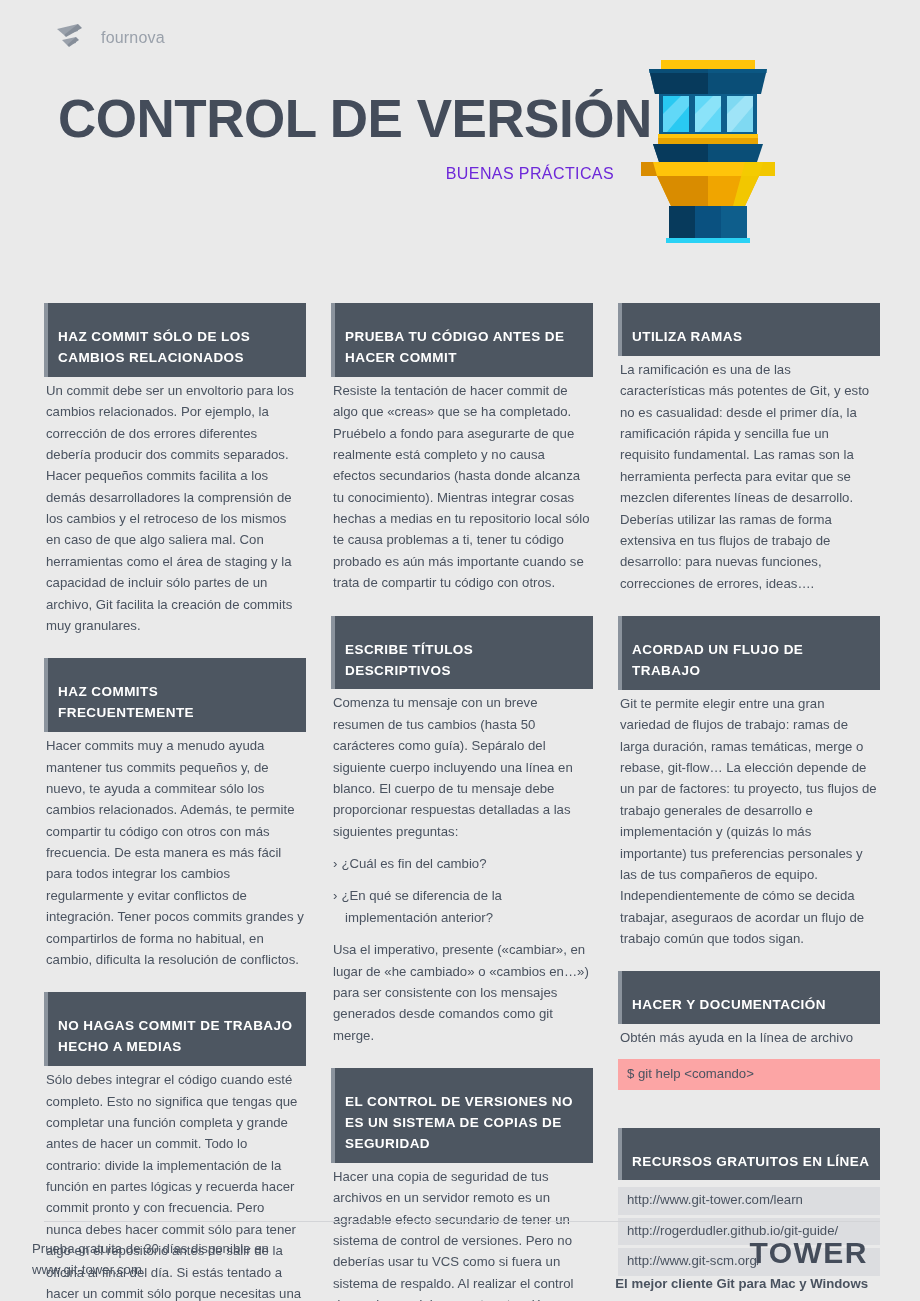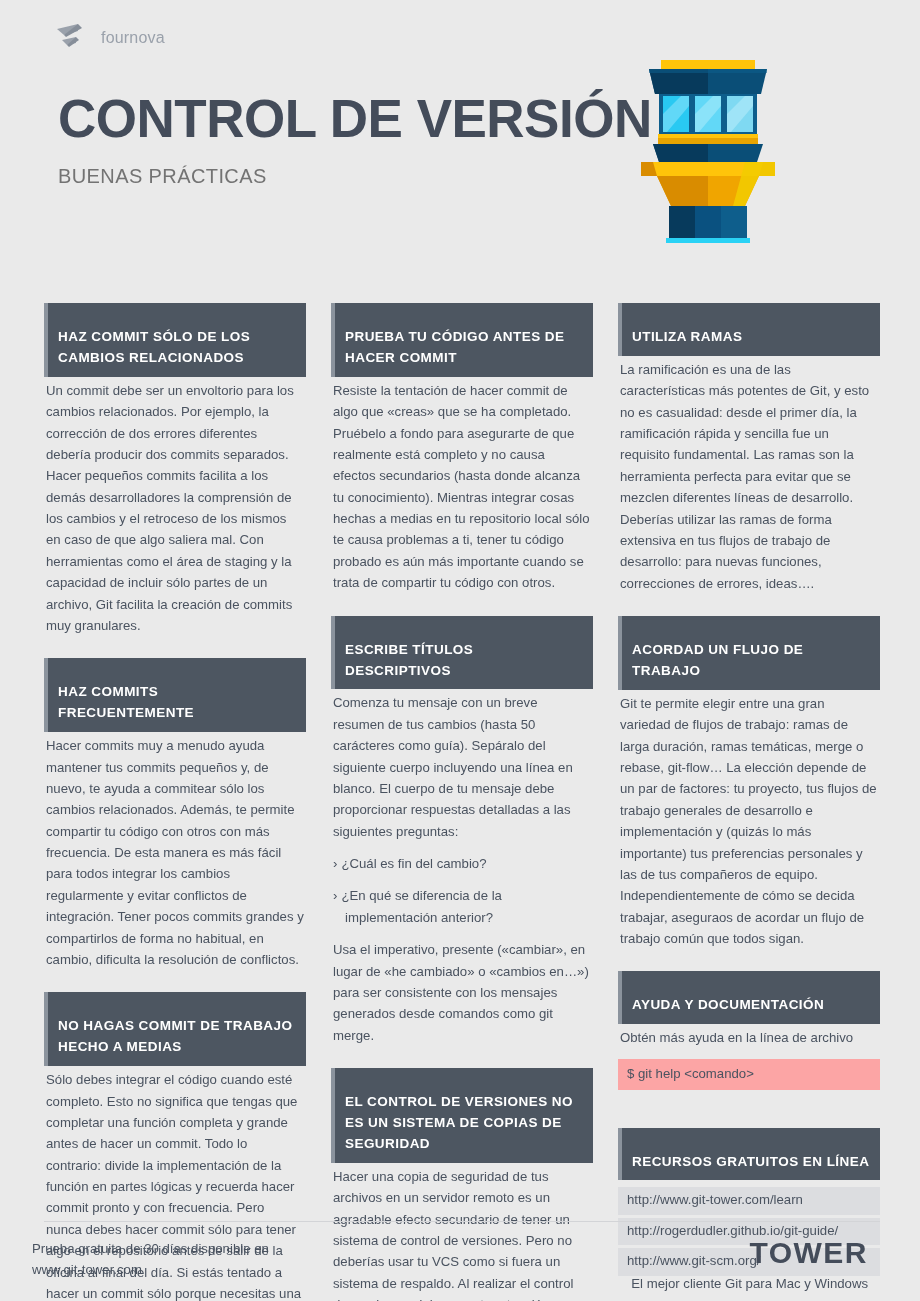--- a/index.html
+++ b/index.html
@@ -50,23 +50,23 @@
     font-size: 53px;
     font-weight: bold;
     color: #444c5a;
     letter-spacing: -0.5px;
     line-height: 1;
     margin: 0;
     white-space: nowrap;
   }
   .sub-title {
     margin: 20px 0 0 0;
-    font-size: 20px;
-    color: #737373;
-    text-align: left;
+    font-size: 16px;
+    color: #6d28d9;
+    text-align: right;
     letter-spacing: .4px;
     padding-right: 4px;
   }
 
   
   .tower-wrap {
     position: absolute;
     top: 58px;
     left: 633px;
     width: 150px;
@@ -164,20 +164,21 @@
     font-size: 30px;
     font-weight: bold;
     color: #444c5a;
     letter-spacing: 1.5px;
     line-height: 1;
   }
   .tower-tag {
     font-size: 13.2px;
     color: #4a5360;
     margin-top: 8px;
+    font-weight: bold;
   }
 </style>
 </head>
 <body>
 
 <div class="brandbar">
   <span class="brand-logo">
     <svg viewBox="0 0 34 30" width="34" height="30">
       <polygon points="1,6 22,1 22,8 8,12" fill="#9aa1ab"></polygon>
       <polygon points="22,1 26,5 10,14 8,12" fill="#868e99"></polygon>
@@ -294,21 +295,21 @@
     </div>
 
     <div class="section">
       <div class="sec-head">ACORDAD UN FLUJO DE TRABAJO</div>
       <div class="sec-body">
         <p>Git te permite elegir entre una gran variedad de flujos de trabajo: ramas de larga duración, ramas temáticas, merge o rebase, git-flow… La elección depende de un par de factores: tu proyecto, tus flujos de trabajo generales de desarrollo e implementación y (quizás lo más importante) tus preferencias personales y las de tus compañeros de equipo. Independientemente de cómo se decida trabajar, aseguraos de acordar un flujo de trabajo común que todos sigan.</p>
       </div>
     </div>
 
     <div class="section">
-      <div class="sec-head">AYUDA Y DOCUMENTACIÓN</div>
+      <div class="sec-head">HACER Y DOCUMENTACIÓN</div>
       <div class="sec-body">
         <p>Obtén más ayuda en la línea de archivo</p>
       </div>
       <div class="cmd-box">$ git help &lt;comando&gt;</div>
     </div>
 
     <div class="section" style="margin-top:38px;">
       <div class="sec-head">RECURSOS GRATUITOS EN LÍNEA</div>
       <div class="links">
         <div class="link-row">http://www.git-tower.com/learn</div>

